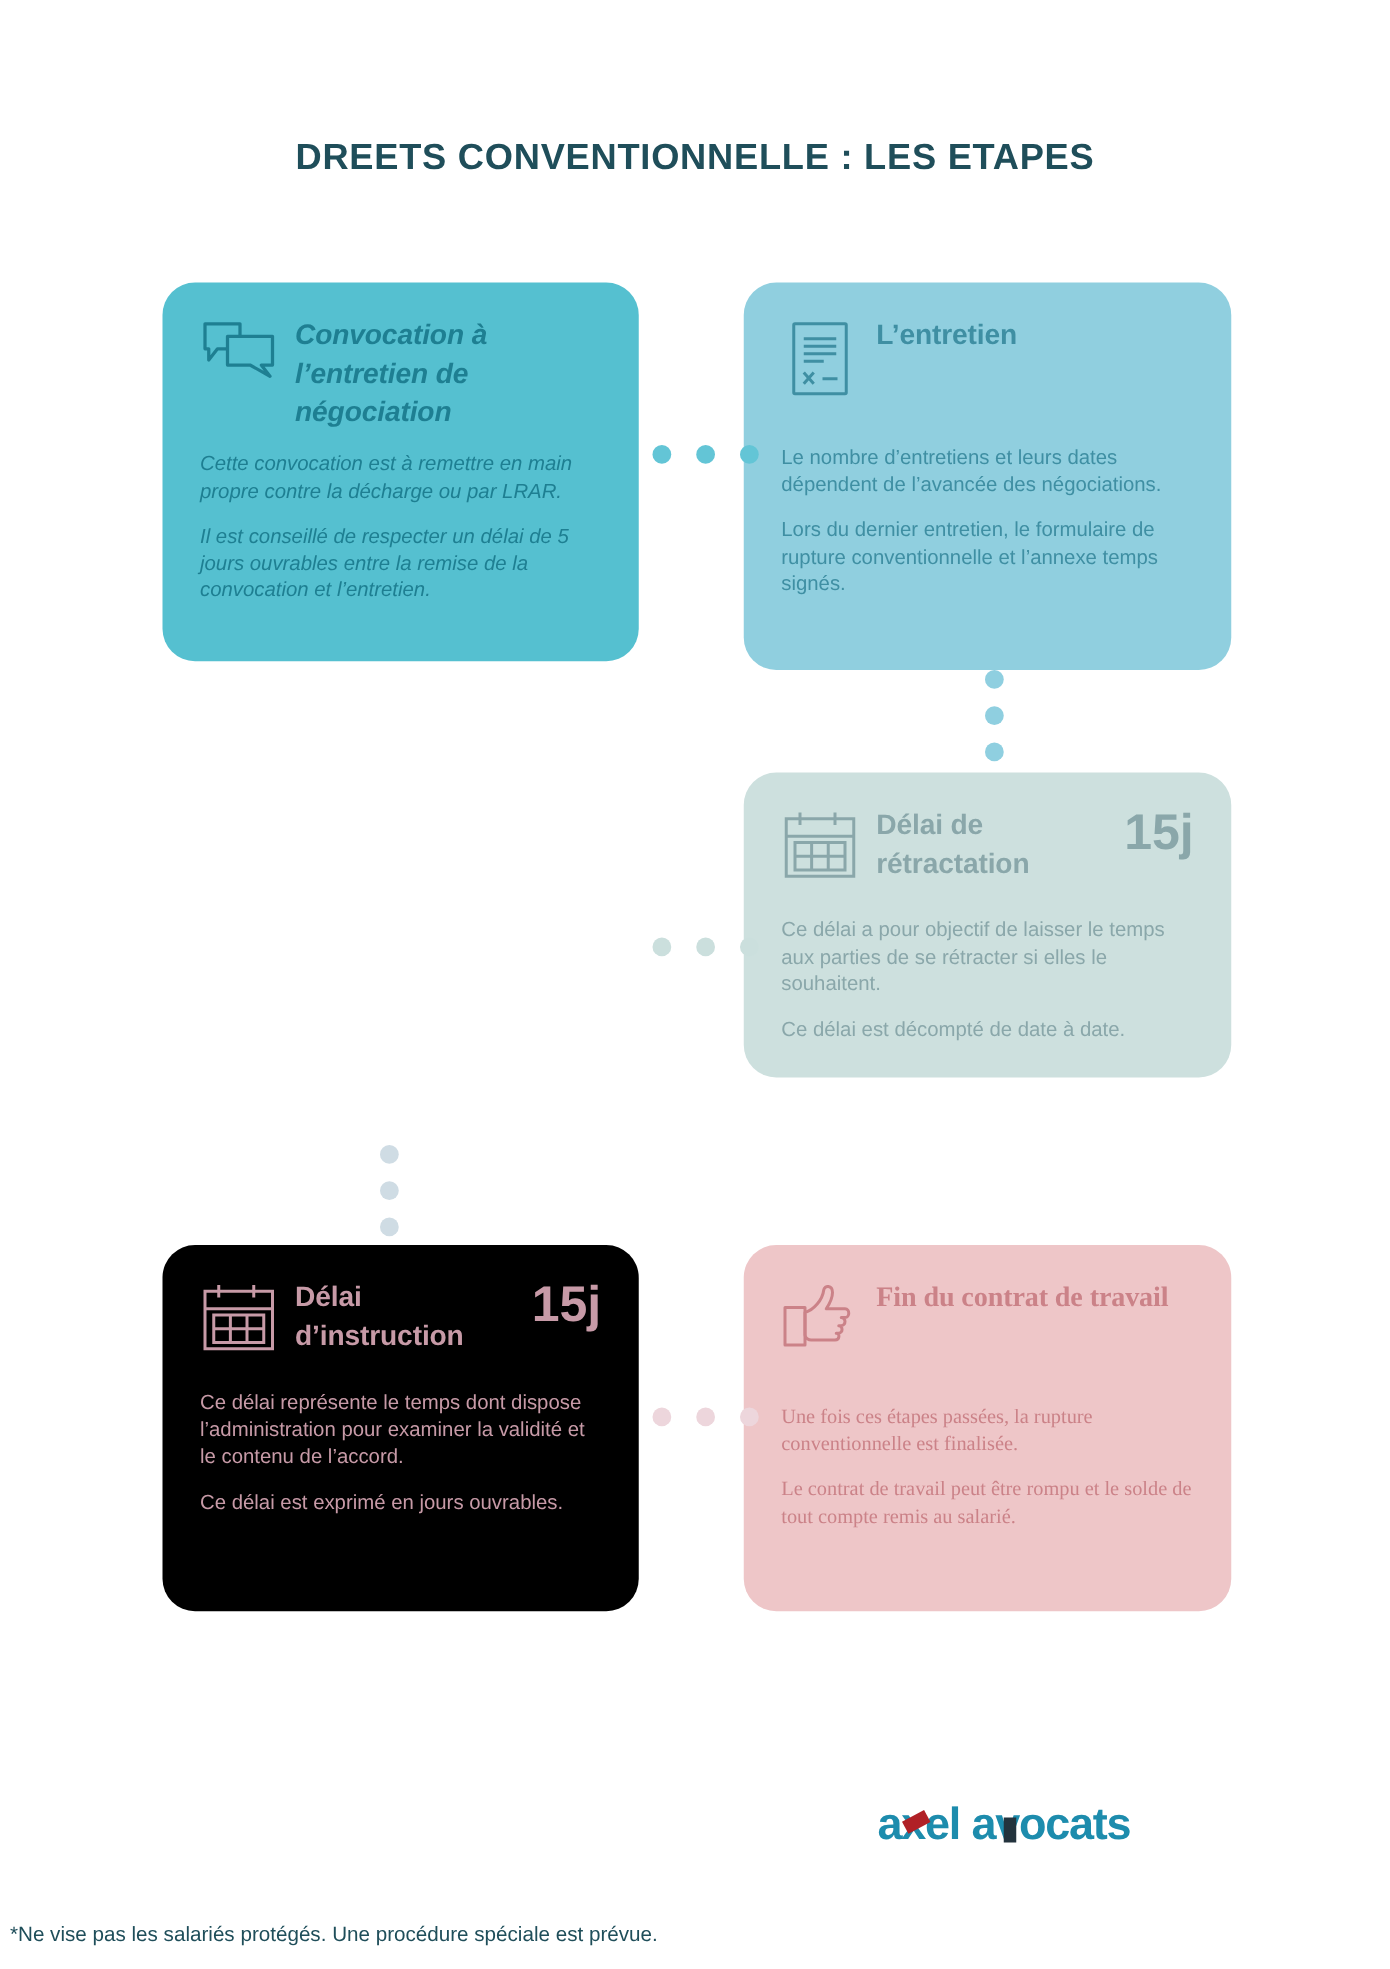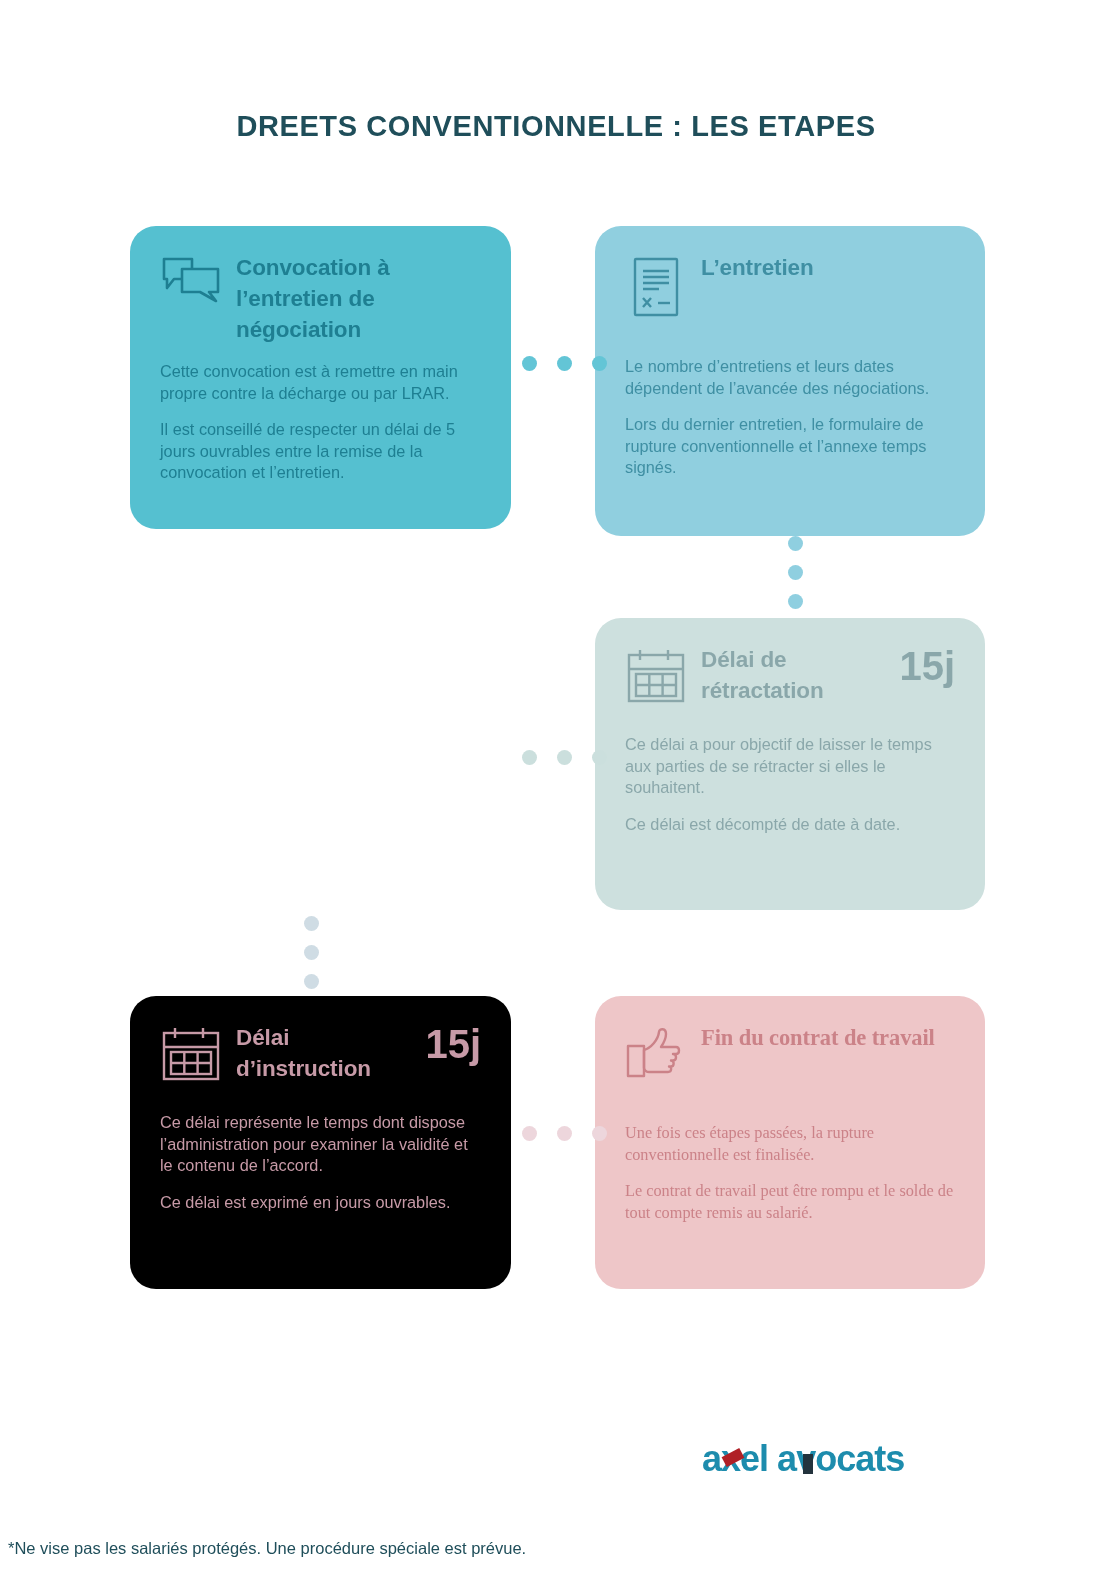--- a/index.html
+++ b/index.html
@@ -76,26 +76,26 @@
     font-size: 16.3px;
     line-height: 1.32;
     margin-bottom: 15px;
   }
   .card-body p:last-child { margin-bottom: 0; }
 
   
   #card-1 { left: 130px; top: 226px; width: 381px; height: 303px; }
   #card-2 { left: 595px; top: 226px; width: 390px; height: 310px; }
   #card-3 { left: 130px; top: 602px; width: 381px; height: 310px; }
-  #card-4 { left: 595px; top: 618px; width: 390px; height: 292px; }
+  #card-4 { left: 595px; top: 618px; width: 390px; height: 244px; }
   #card-5 { left: 130px; top: 996px; width: 381px; height: 293px; }
   #card-6 { left: 595px; top: 996px; width: 390px; height: 293px; font-family: Liberation Serif, serif; }
 
   
-  .t-cyan   { background: #55c0d0; color: #1e7f92; }
+  .t-cyan   { background: #55c0d0; color: #1e7f92; font-style: italic; }
   .t-blue   { background: #90cfdf; color: #3f8fa3; }
   .t-grey   { background: #dde4ea; color: #93a8b4; }
   .t-sage   { background: #cde0de; color: #8aa7aa; }
   .t-pink   { background: #000000; color: #c79aa7; }
   .t-rose   { background: #eec6c8; color: #cb8288; }
 
   
   .dots { position: absolute; display: flex; }
   .dots.horiz { flex-direction: row; gap: 20px; align-items: center; }
   .dots.vert  { flex-direction: column; gap: 14px; align-items: center; }

